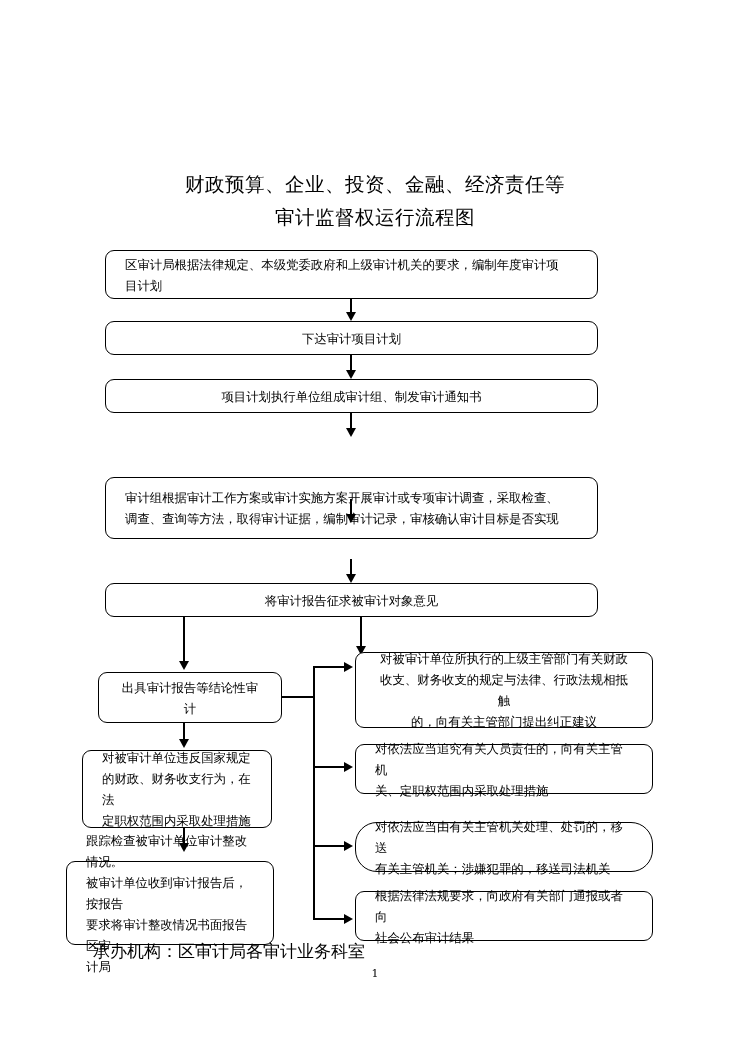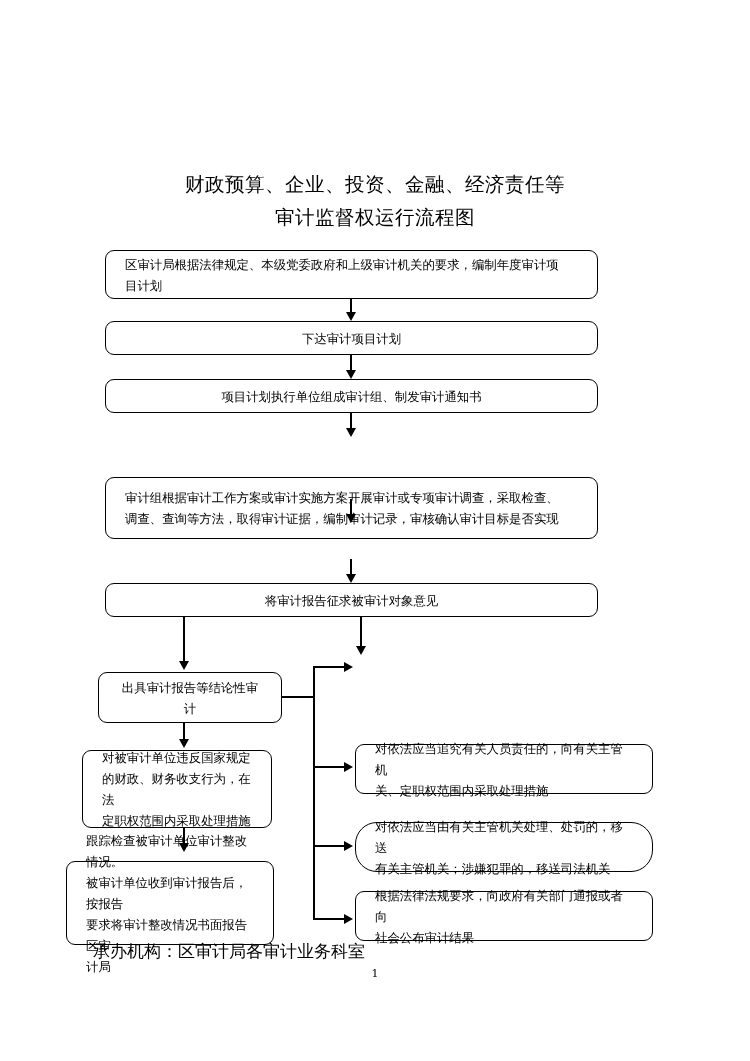--- a/index.html
+++ b/index.html
@@ -185,20 +185,25 @@
 
   <div class="hline" style="left:313px; top:766px; width:33px;"></div>
   <div class="arrow-right" style="left:344px; top:762px;"></div>
 
   <div class="hline" style="left:313px; top:845px; width:33px;"></div>
   <div class="arrow-right" style="left:344px; top:841px;"></div>
 
   <div class="hline" style="left:313px; top:918px; width:33px;"></div>
   <div class="arrow-right" style="left:344px; top:914px;"></div>
 
+  <div class="box center" style="left:355px; top:652px; width:298px; height:76px;">
+    <span class="box-text">对被审计单位所执行的上级主管部门有关财政</span>
+    <span class="box-text">收支、财务收支的规定与法律、行政法规相抵触</span>
+    <span class="box-text">的，向有关主管部门提出纠正建议</span>
+  </div>
 
   <div class="box left" style="left:355px; top:744px; width:298px; height:50px;">
     <span class="box-text">对依法应当追究有关人员责任的，向有关主管机</span>
     <span class="box-text">关、定职权范围内采取处理措施</span>
   </div>
 
   <div class="box left" style="left:355px; top:822px; width:298px; height:50px;border-radius:22px;">
     <span class="box-text">对依法应当由有关主管机关处理、处罚的，移送</span>
     <span class="box-text">有关主管机关；涉嫌犯罪的，移送司法机关</span>
   </div>

